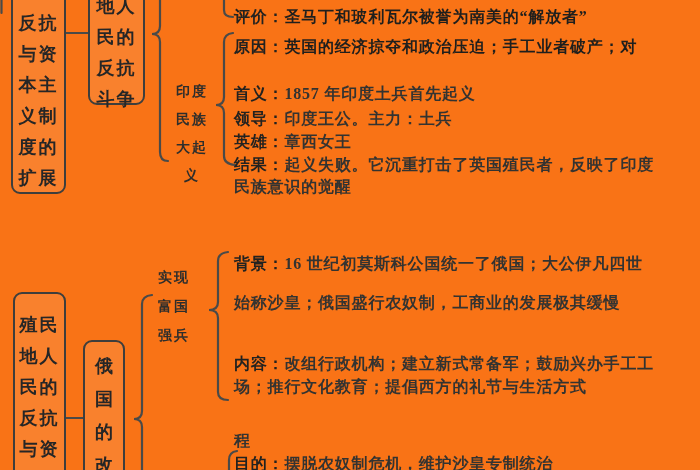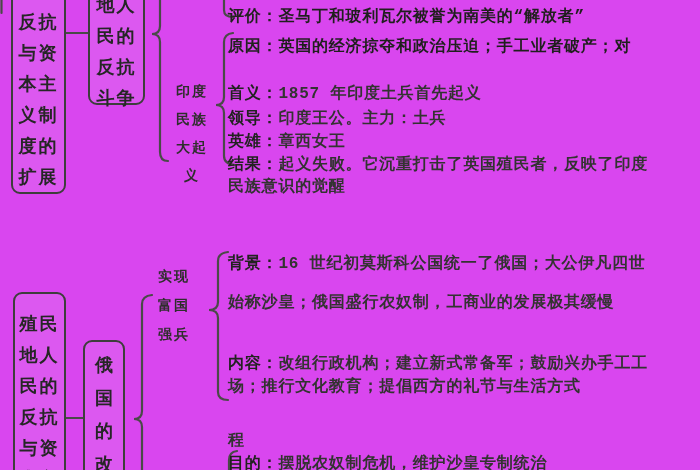--- a/index.html
+++ b/index.html
@@ -1,39 +1,39 @@
 <!DOCTYPE html>
 <html><head>
 <meta charset="utf-8">
 <style>
   html,body{margin:0;padding:0;background:#b9b8b6;}
   .canvas{
     position:relative;width:700px;height:470px;overflow:hidden;
     background:radial-gradient(ellipse at 45% 30%, #dedddา 0%, #d8d7d4 40%, #d3d2cf 70%, #c9c8c6 100%);
-    background-color:#d946ef;
-    font-family:Liberation Mono, monospace;
+    background-color:#f97316;
+    font-family:Liberation Serif, serif;
     color:#2a2a2a;
     filter:blur(0.33px);
   }
   .svglayer{position:absolute;left:0;top:0;width:700px;height:470px;}
   .svglayer path{fill:none;stroke:#4a4a48;stroke-width:2.2;stroke-linecap:round;}
   .node-box{
     position:absolute;box-sizing:border-box;
     border:2.2px solid #3e3e3c;border-radius:9px;
     background:rgba(255,255,255,0.10);
     font-weight:700;font-size:18px;color:#262626;
     text-align:center;letter-spacing:2px;line-height:31px;
     word-break:break-all;
   }
   .vlabel{
     position:absolute;font-weight:700;font-size:14px;color:#2e2e2c;
     letter-spacing:2px;line-height:28px;word-break:break-all;text-align:center;
   }
   .tline{
-    position:absolute;left:228px;height:22px;line-height:22px;
+    position:absolute;left:234px;height:22px;line-height:22px;
     font-size:16px;letter-spacing:0.8px;white-space:nowrap;
     font-weight:600;color:#333331;
   }
   .tline .lbl{font-weight:800;color:#222220;}
   .tline.b{font-weight:800;color:#1f1f1d;}
 </style>
 </head>
 <body>
 
 <div class="canvas">

